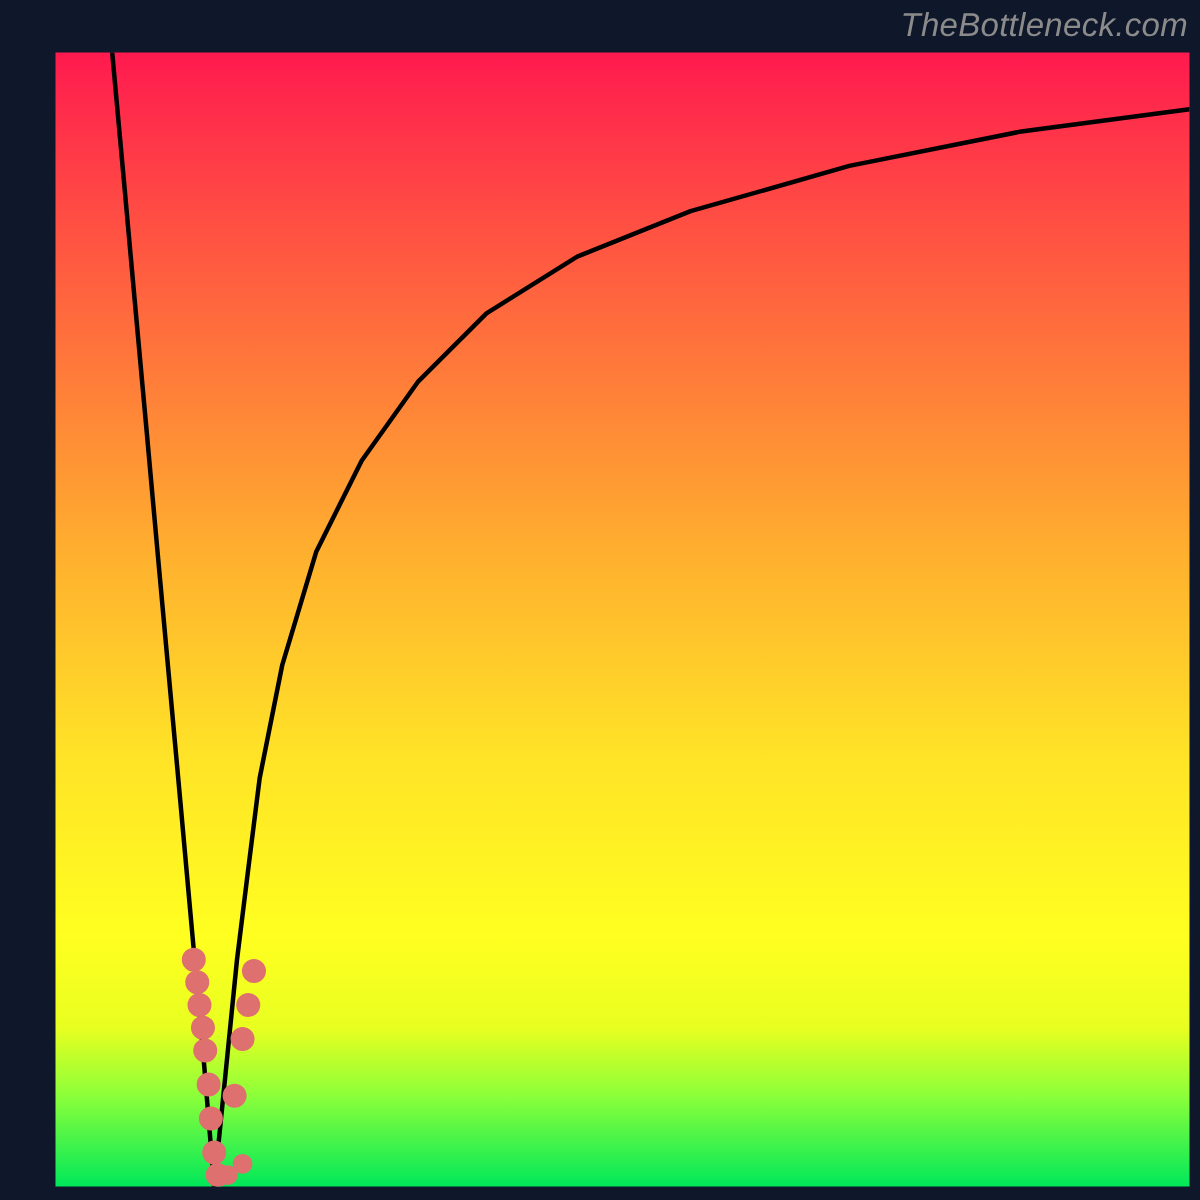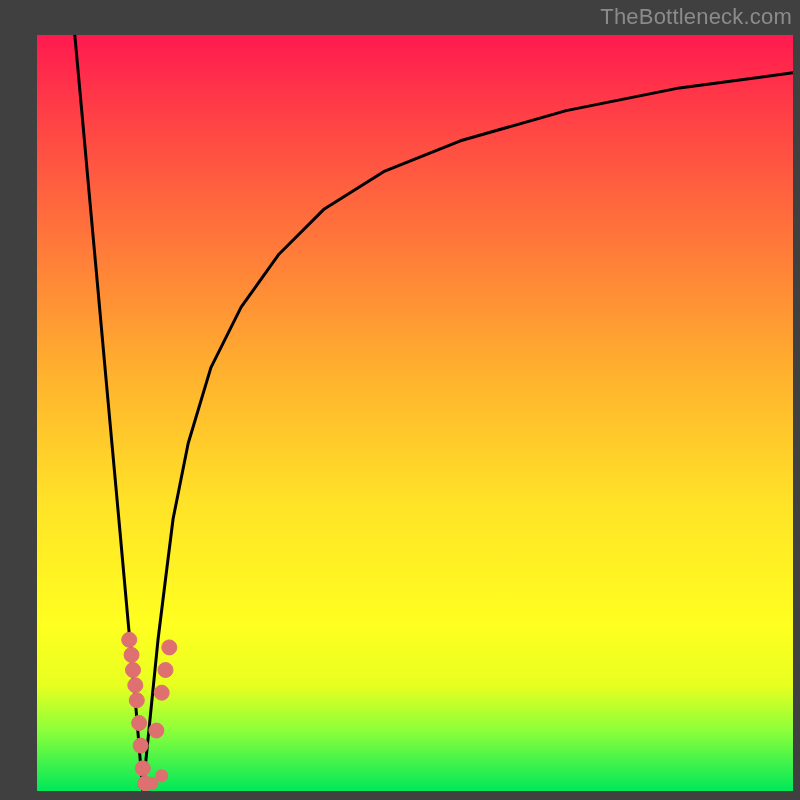--- a/index.html
+++ b/index.html
@@ -10,21 +10,22 @@
     overflow: hidden;
     background: #000;
     font-family: Arial, Helvetica, sans-serif;
   }
   .frame {
     position: absolute;
     left: 0;
     top: 0;
     width: 800px;
     height: 800px;
-    background: #404040;
+    background: #0f172a;
+    font-style: italic;
   }
   .plot {
     position: absolute;
     background: linear-gradient(to bottom,
       #ff1a4f 0%,
       #ff4545 12%,
       #ff7a3a 28%,
       #ffb22e 45%,
       #ffe327 62%,
       #ffff20 78%,

